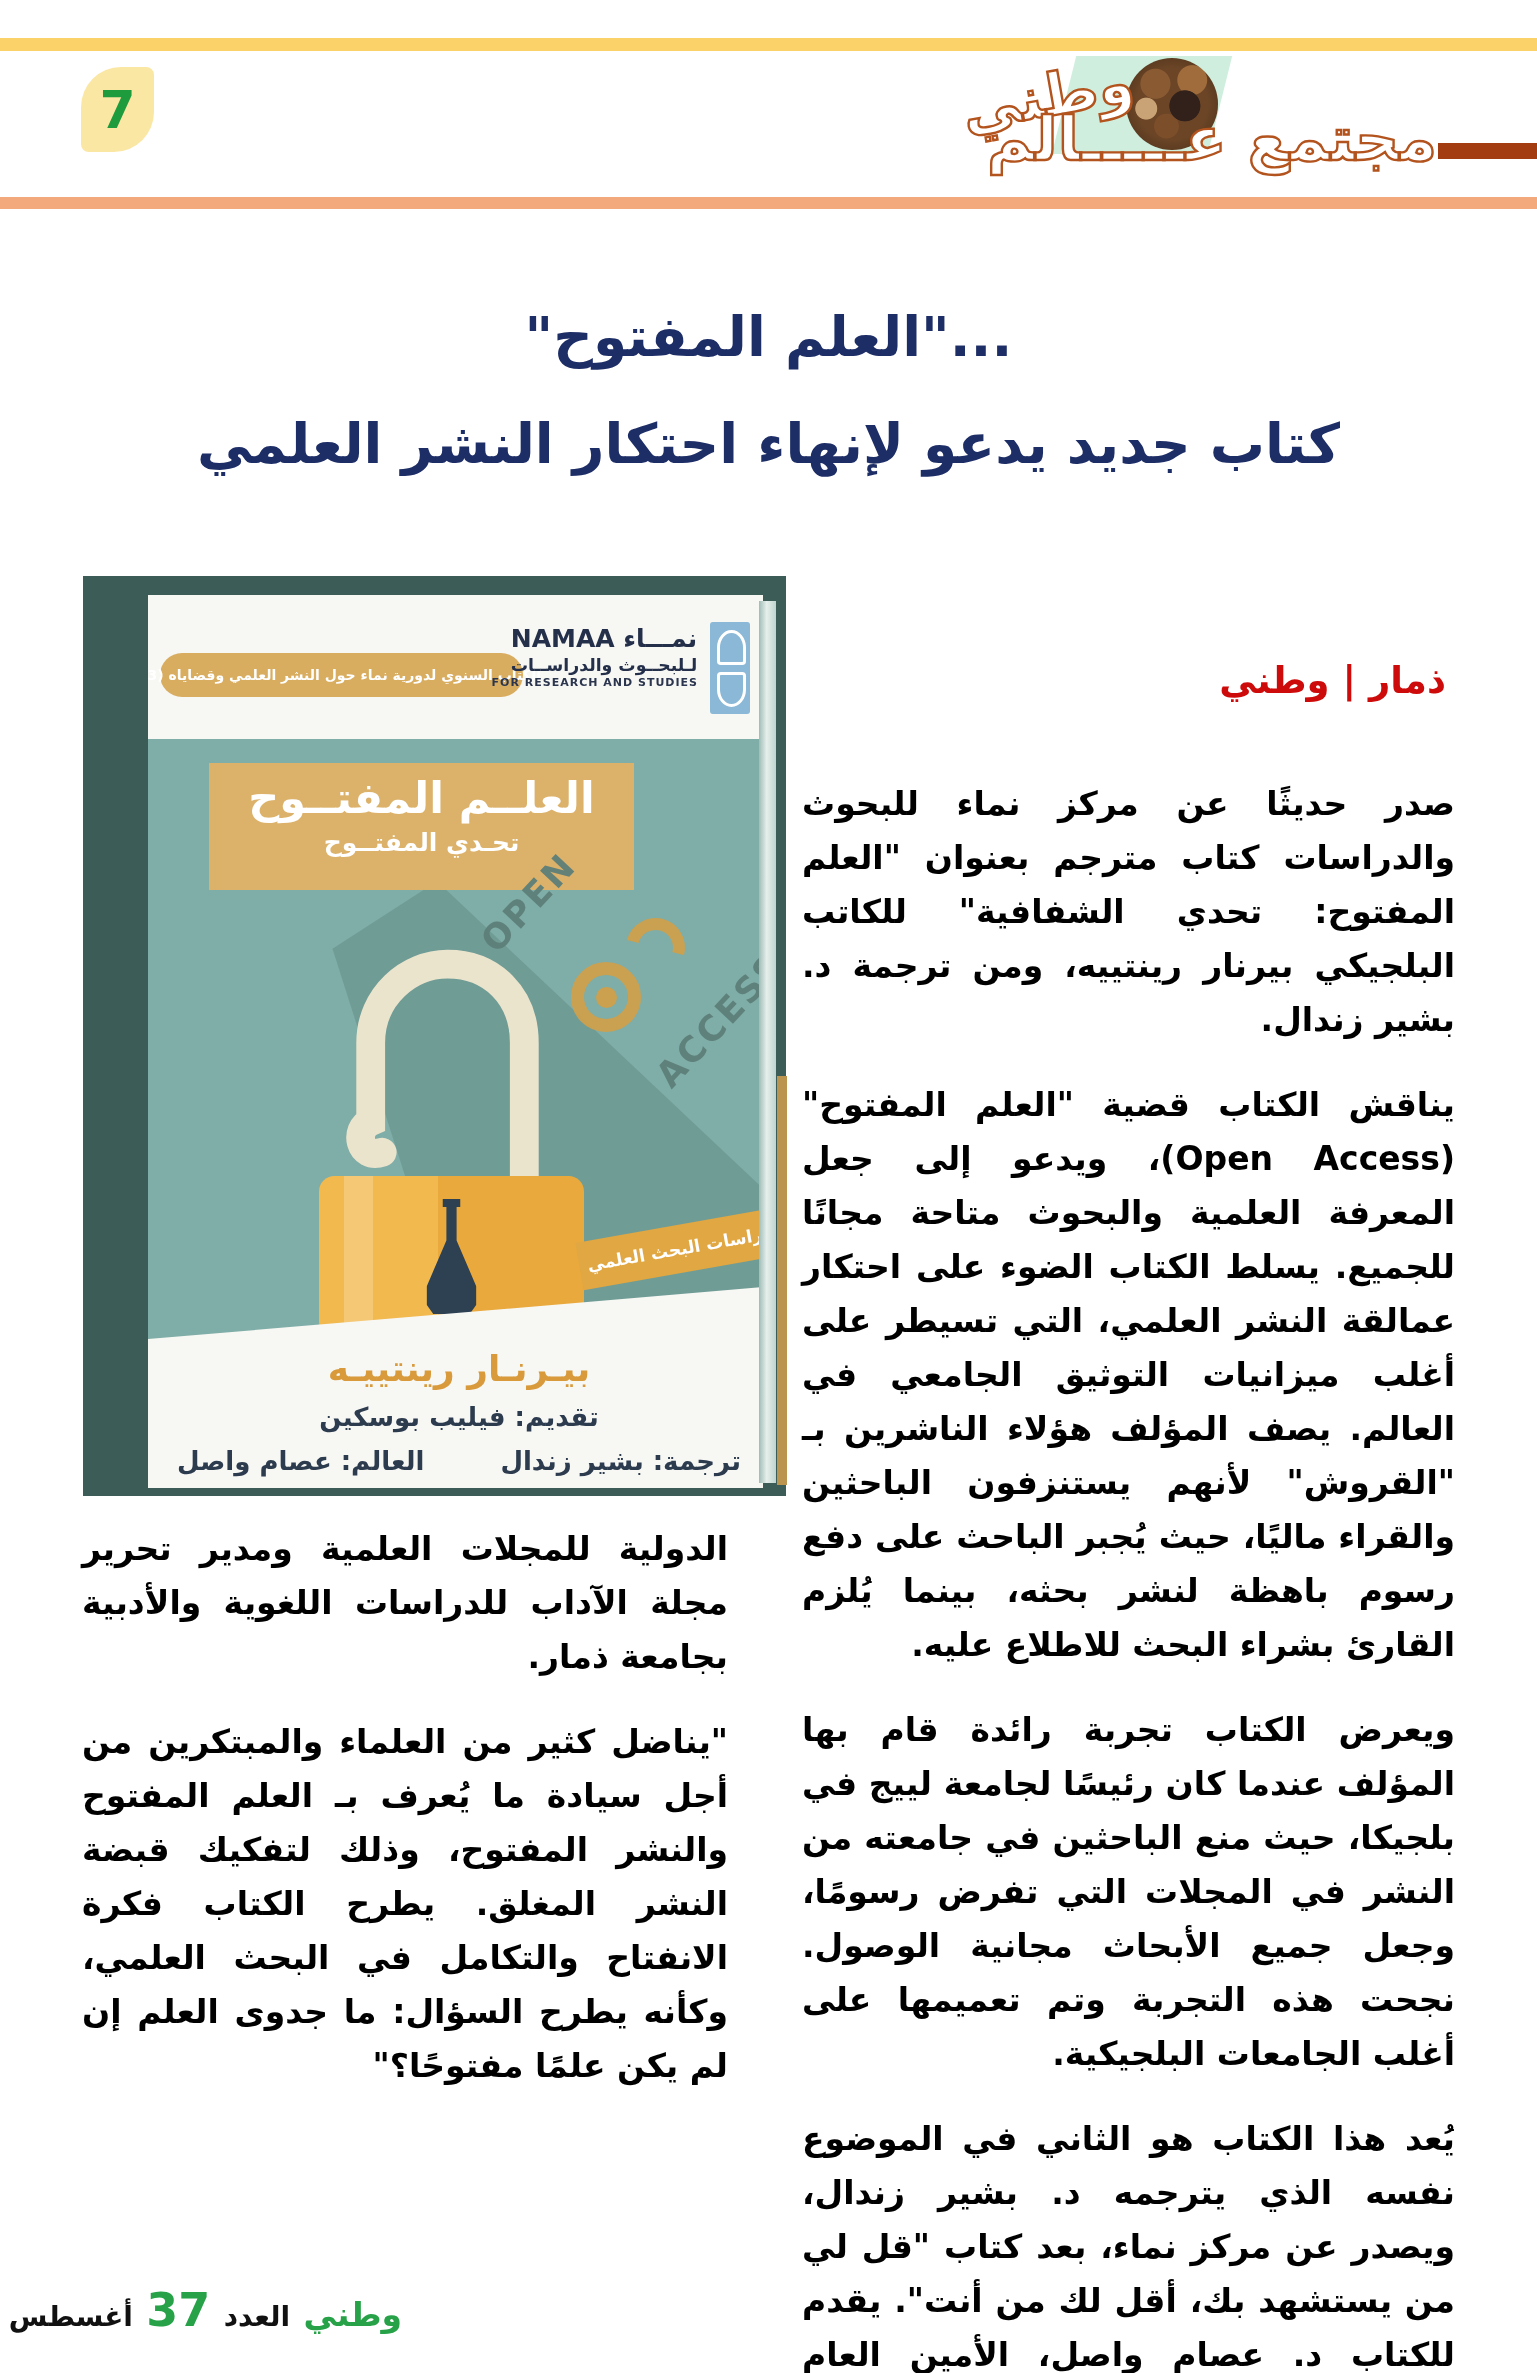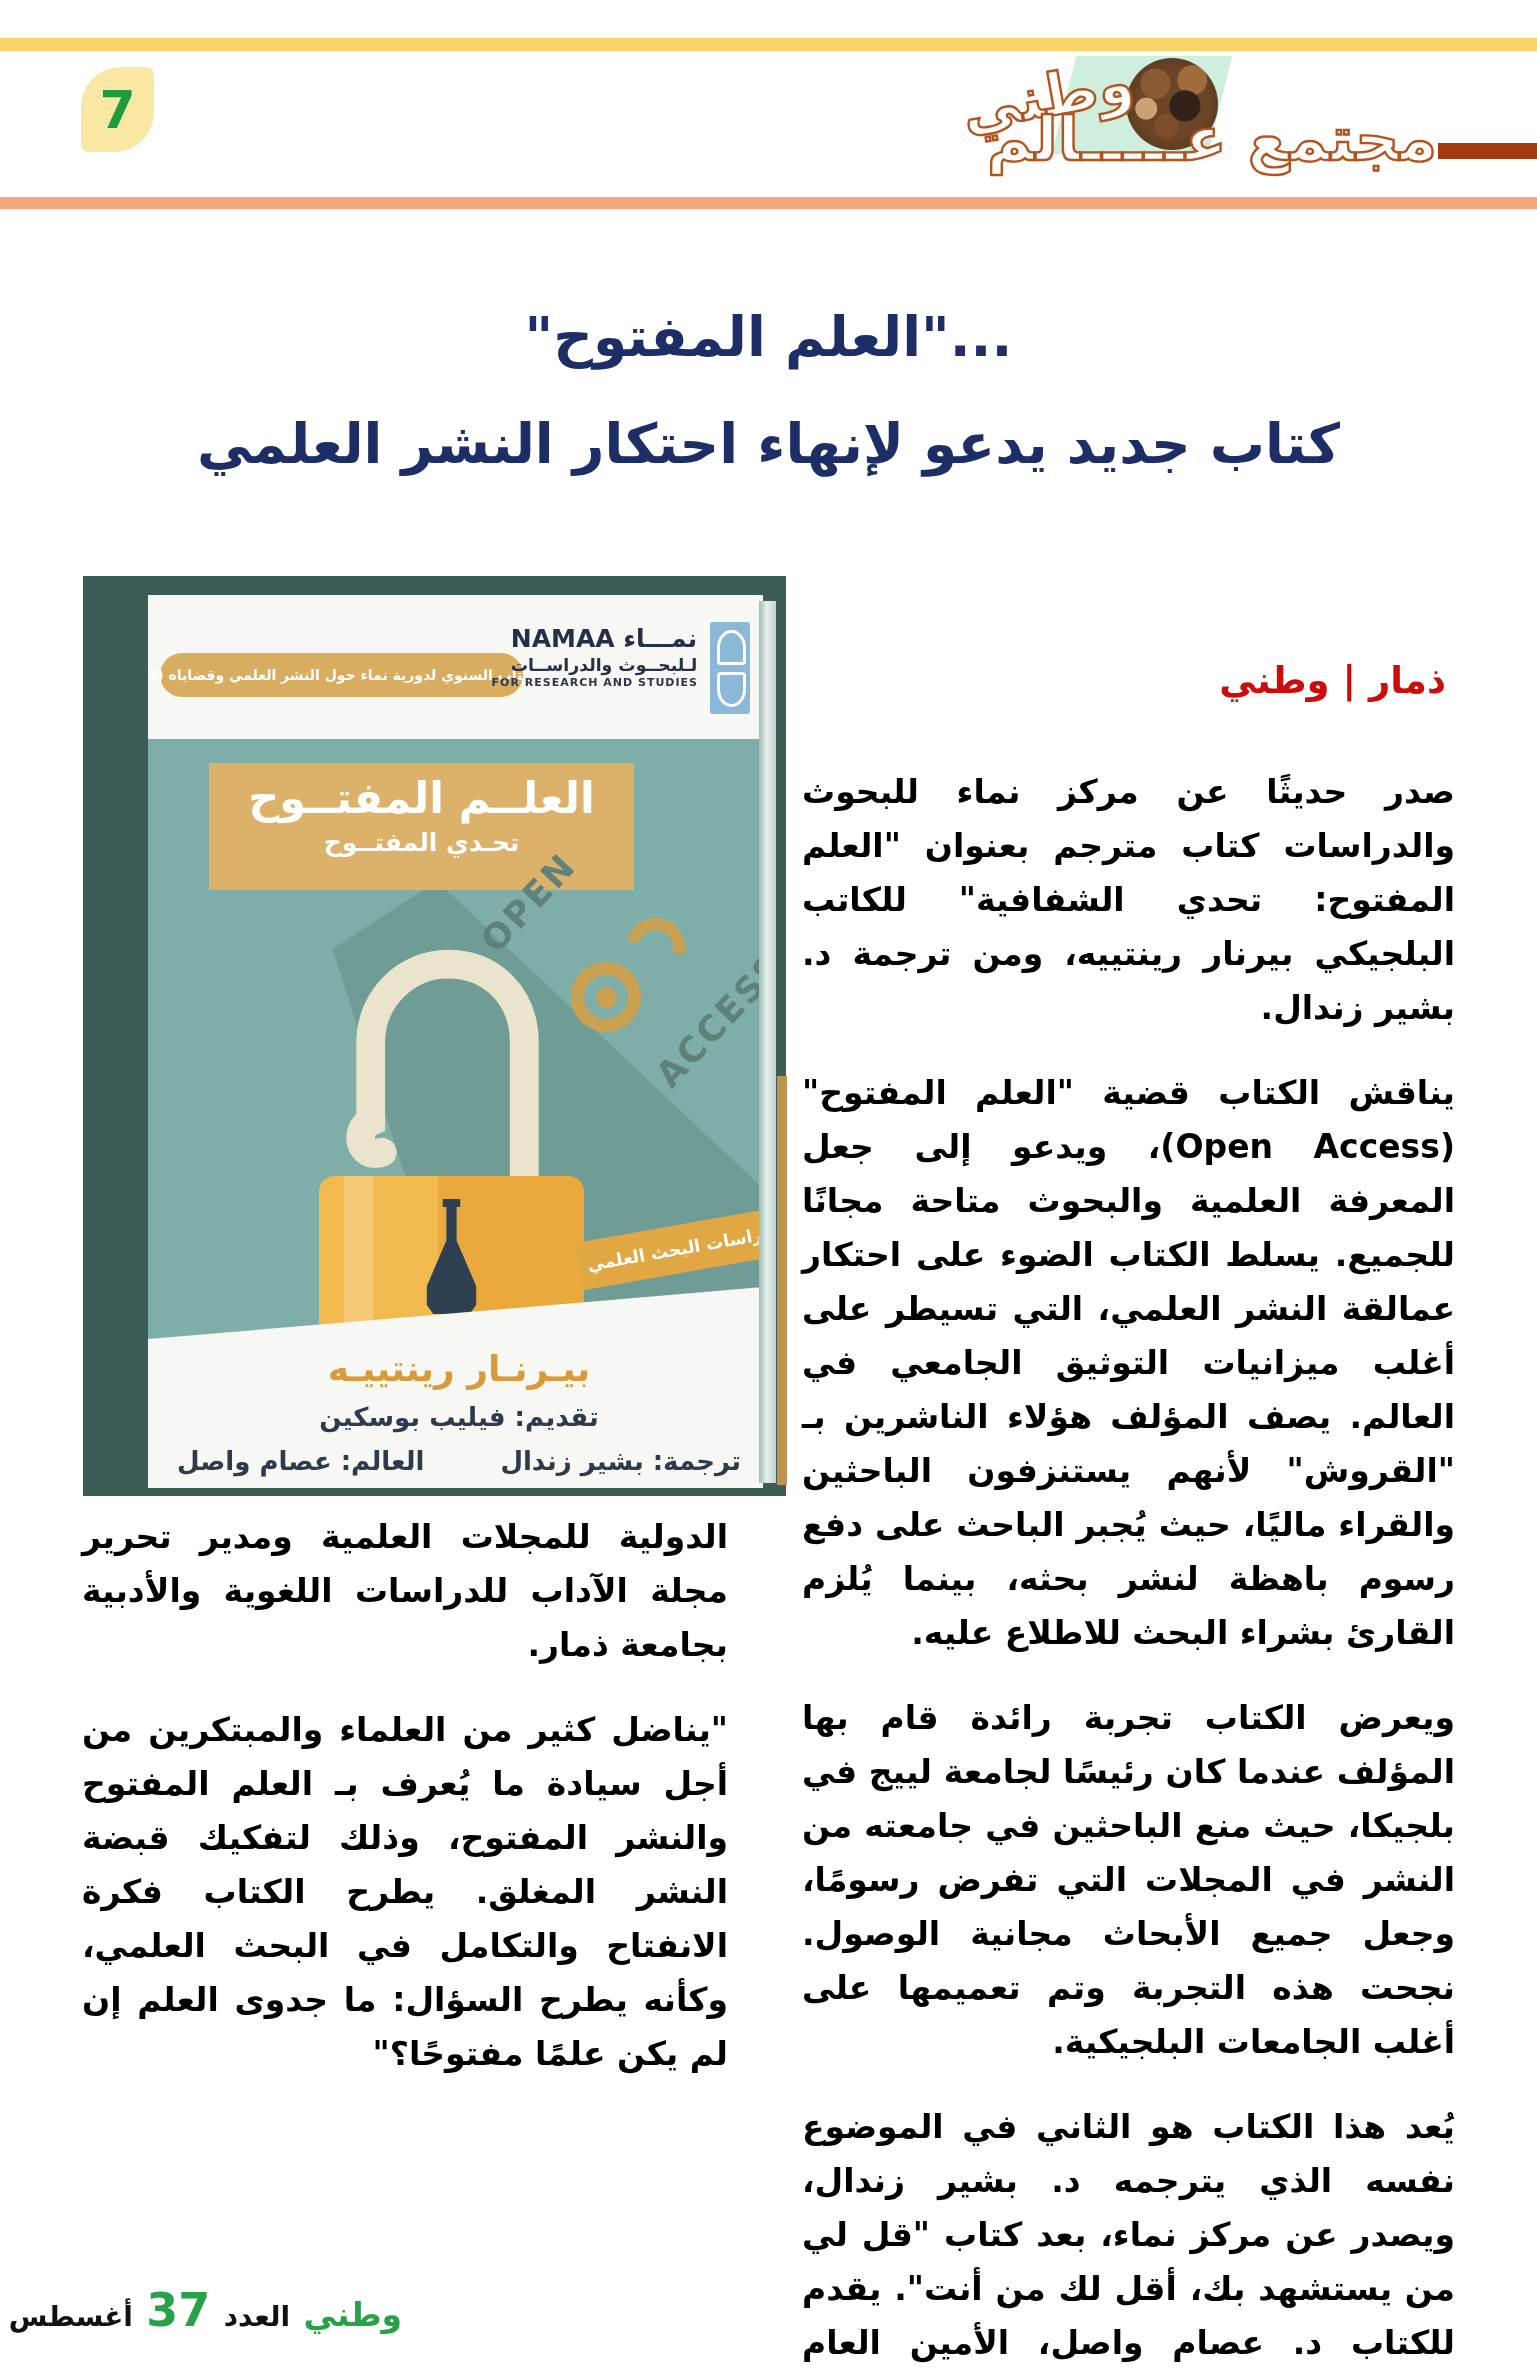--- a/index.html
+++ b/index.html
@@ -37,21 +37,21 @@
   .bar-brick{left:1438px;top:143px;width:99px;height:16.3px;background:#a43c12;}
 
   
   .main-title{left:96px;width:1345px;text-align:center;color:#1d2d66;font-weight:bold;font-size:55px;line-height:1.2;}
   .title-l1{top:304px;}
   .title-l2{top:411px;}
 
   
   .byline{left:802px;top:659px;width:644px;direction:rtl;color:#ce0b0b;font-size:37px;font-weight:bold;}
   .col{direction:rtl;color:#000;font-weight:bold;font-size:33px;line-height:54px;text-align:justify;}
-  .col p{margin:0 0 31px 0;}
+  .col p{margin:12px 0 31px 0;}
   .col-right{left:802px;top:765px;width:653px;}
   .col-left{left:82px;top:1510px;width:646px;}
   .col-left .single{text-align:right;}
 
   
   .footer{left:56px;top:2283px;width:346px;direction:rtl;display:flex;align-items:baseline;gap:13.4px;font-weight:bold;}
   .f-brand{color:#27a249;font-size:33px;}
   .f-label{color:#111;font-size:28px;}
   .f-num{color:#27a249;font-size:46px;}
   .f-month{color:#111;font-size:28px;}

